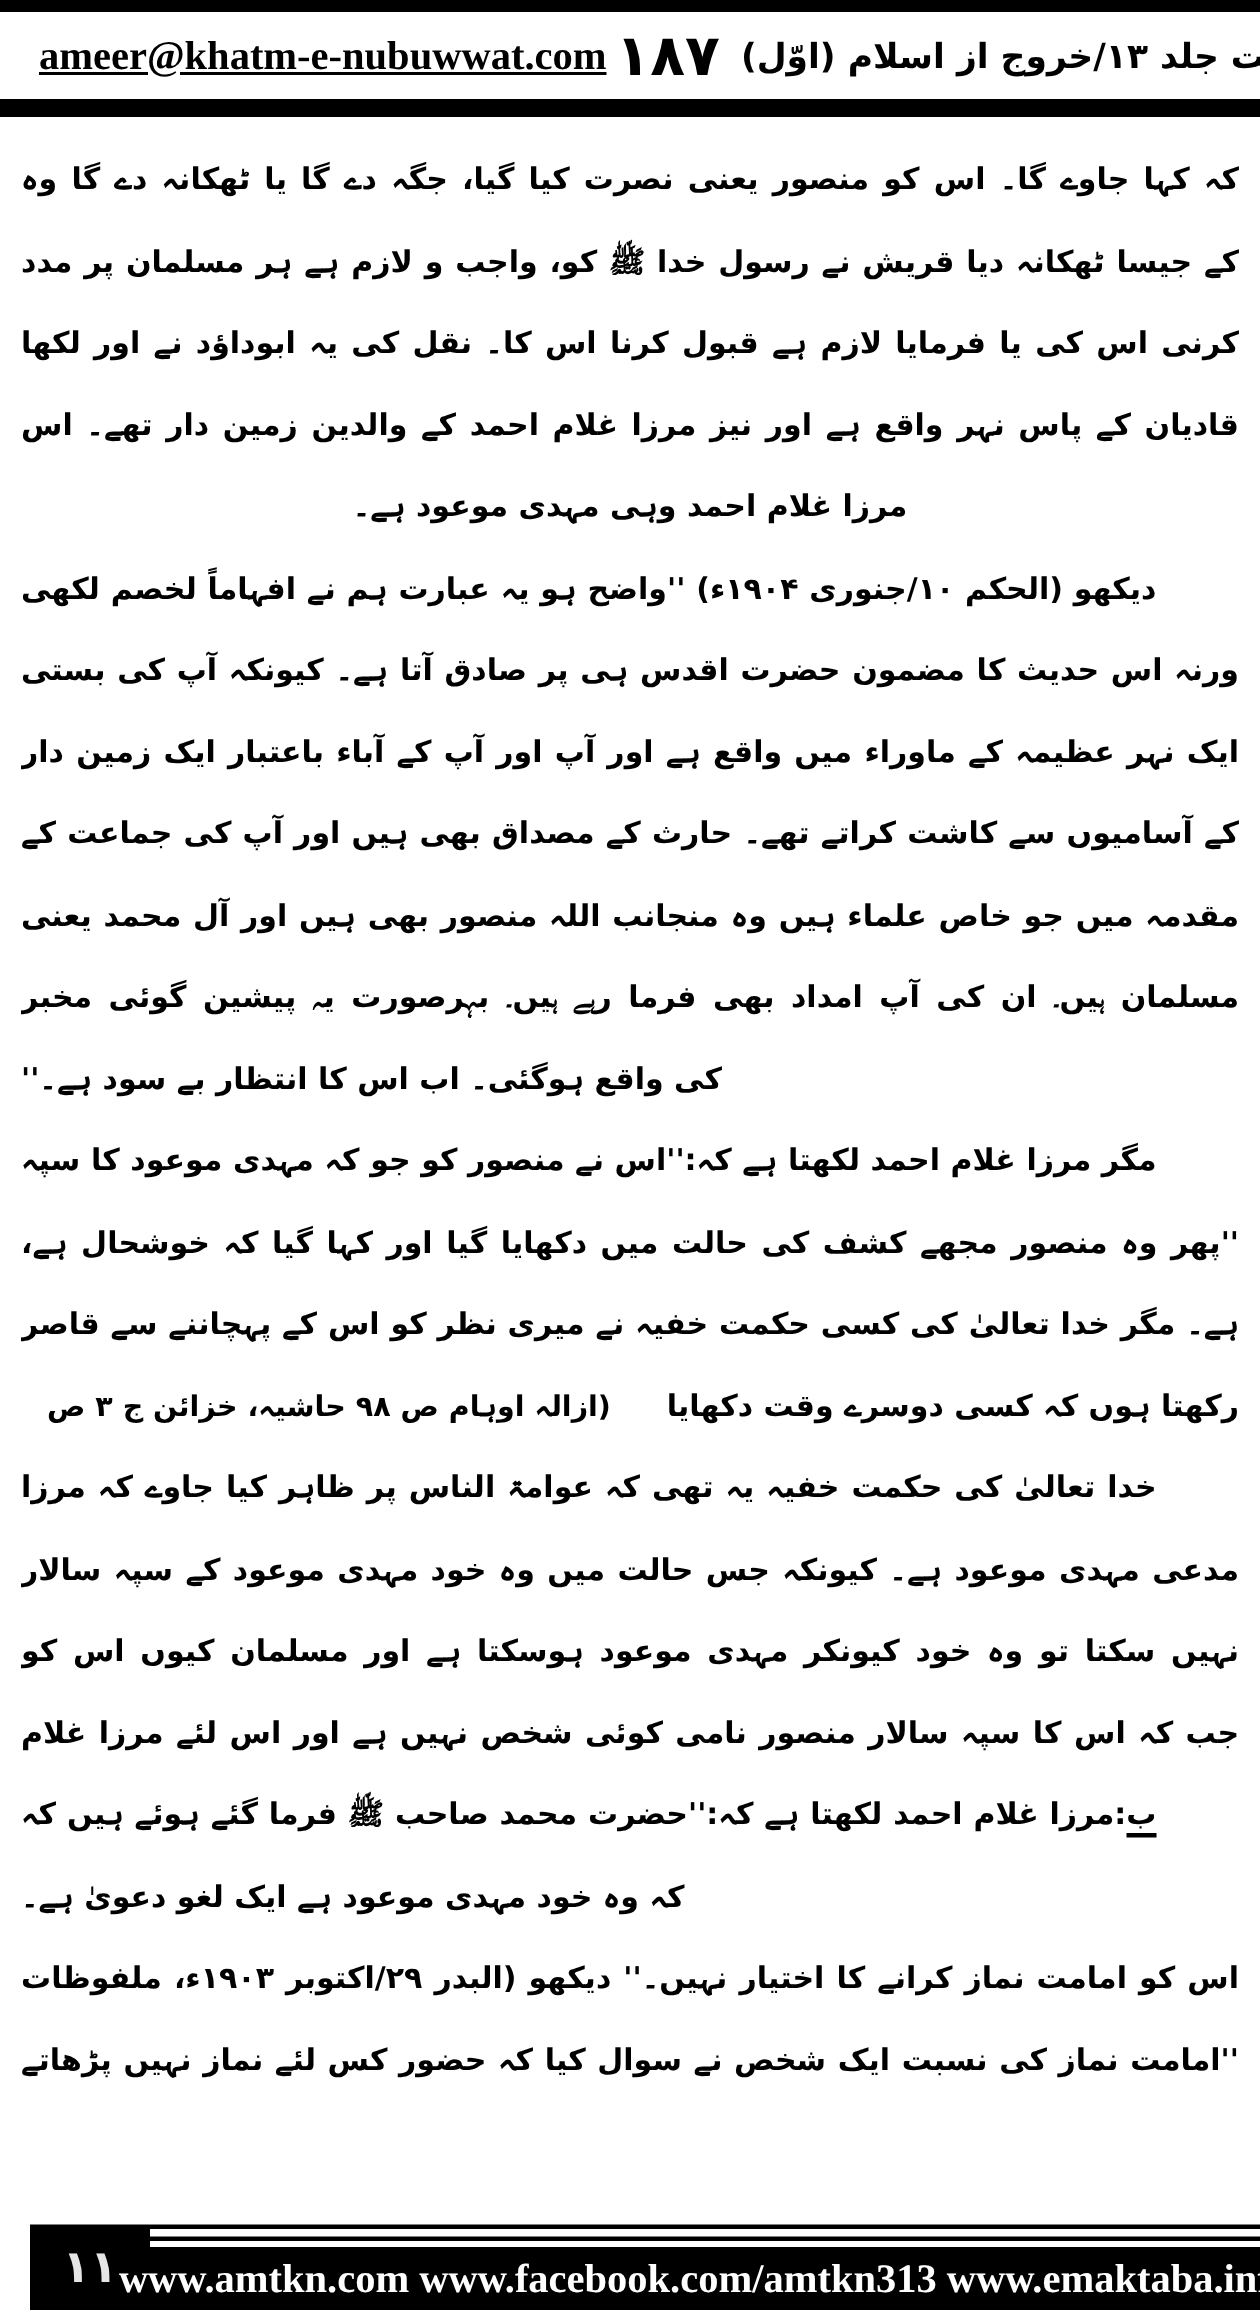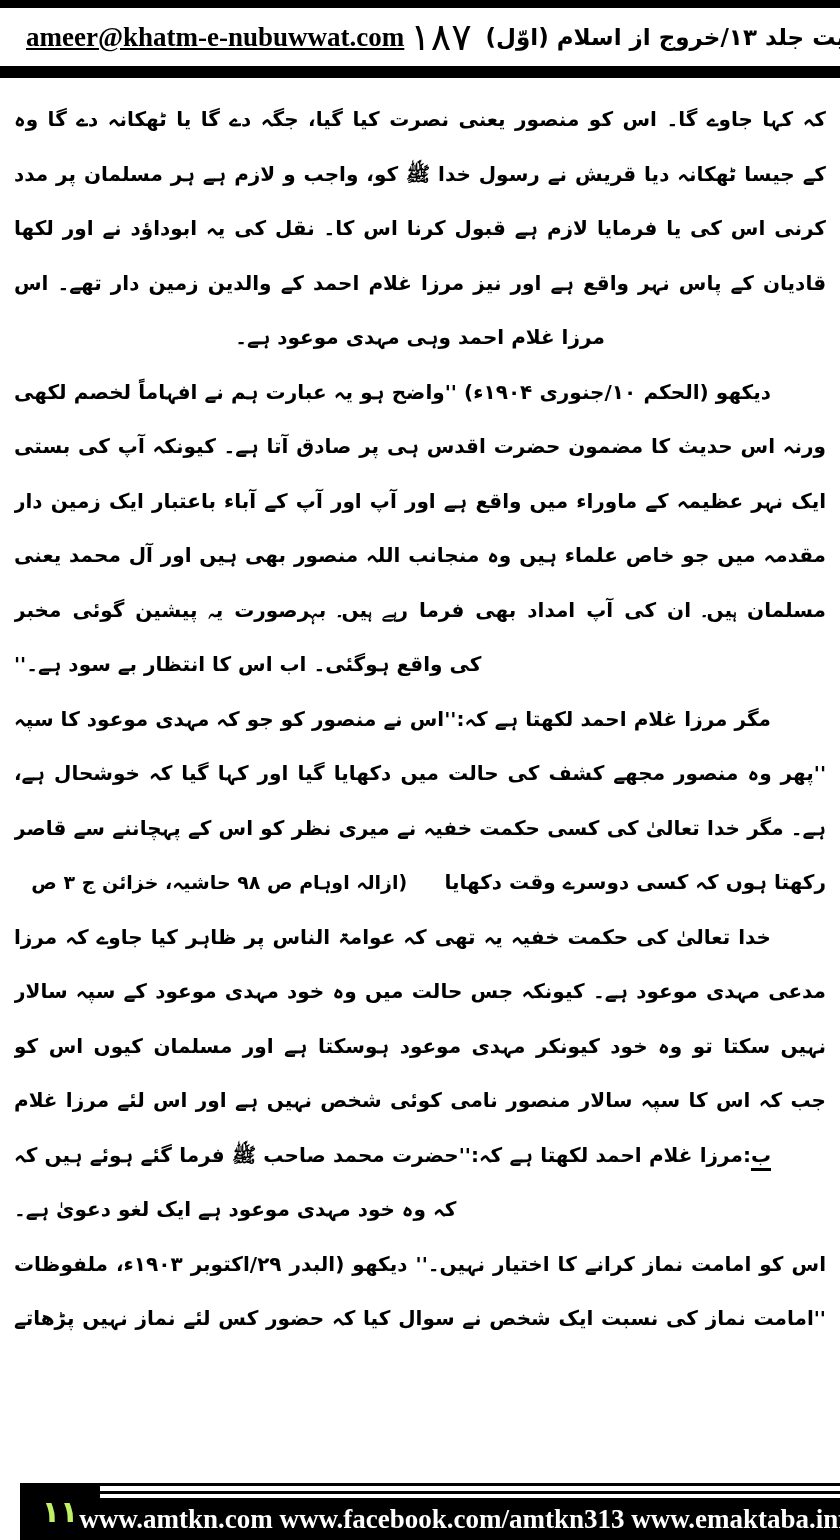--- a/index.html
+++ b/index.html
@@ -10,21 +10,21 @@
   .topbar{height:8px;background:#000;}
   .header{
     display:flex;align-items:center;justify-content:space-between;
     height:58px;padding:0 12px 0 26px;
   }
   .email{
     font-family:"Liberation Serif",serif;font-weight:bold;font-size:27px;
     letter-spacing:0px;white-space:nowrap;text-decoration:underline;
   }
   .pageno{
-    font-family:"DejaVu Sans",sans-serif;font-weight:normal;font-size:38px;
+    font-family:"DejaVu Sans",sans-serif;font-weight:bold;font-size:38px;
     direction:rtl;margin:0 14px 0 6px;white-space:nowrap;
   }
   .title{
     font-family:"DejaVu Sans",sans-serif;font-weight:bold;font-size:23px;
     direction:rtl;text-align:right;white-space:nowrap;flex:1;
   }
   .hrule{height:12px;background:#000;}
   .bodytext{padding:14px 14px 0 14px;}
   .bline{
     direction:rtl;font-family:"DejaVu Sans",sans-serif;font-weight:bold;
@@ -34,21 +34,21 @@
   .justify{text-align:justify;text-align-last:justify;}
   .justify-indent{text-align:justify;text-align-last:justify;text-indent:55px;}
   .right{text-align:center;}
   .center{text-align:left;}
   .split{display:flex;justify-content:space-between;align-items:baseline;}
   .split .ref{font-size:19px;}
   .uprefix{border-bottom:3px solid #000;padding-bottom:1px;}
   .footer{position:absolute;left:0;right:0;bottom:0;height:58px;}
   .fbox{
     position:absolute;left:20px;bottom:0;width:80px;height:57px;background:#000;
-    color:#bef264;display:flex;align-items:center;justify-content:center;
+    color:#e5e5e5;display:flex;align-items:center;justify-content:center;
     font-family:"DejaVu Sans",sans-serif;font-weight:bold;font-size:30px;
   }
   .frules{
     position:absolute;left:100px;right:0;top:1px;height:5px;
     border-top:3px solid #000;border-bottom:3px solid #000;background:#fff;
   }
   .fbar{
     position:absolute;left:100px;right:0;bottom:0;height:42px;background:#000;
     color:#fff;display:flex;align-items:center;justify-content:center;
     font-family:"Liberation Serif",serif;font-weight:bold;font-size:27px;
@@ -72,20 +72,21 @@
 
   <div class="bodytext" id="body-lines">
       <div class="bline justify">کہ کہا جاوے گا۔ اس کو منصور یعنی نصرت کیا گیا، جگہ دے گا یا ٹھکانہ دے گا وہ واسطے آل محمد</div>
       <div class="bline justify">کے جیسا ٹھکانہ دیا قریش نے رسول خدا ﷺ کو، واجب و لازم ہے ہر مسلمان پر مدد اور تائید</div>
       <div class="bline justify">کرنی اس کی یا فرمایا لازم ہے قبول کرنا اس کا۔ نقل کی یہ ابوداؤد نے اور لکھا ہے۔ چونکہ موضع</div>
       <div class="bline justify">قادیان کے پاس نہر واقع ہے اور نیز مرزا غلام احمد کے والدین زمین دار تھے۔ اس لئے یہی</div>
       <div class="bline right">مرزا غلام احمد وہی مہدی موعود ہے۔</div>
       <div class="bline justify-indent">دیکھو (الحکم ۱۰/جنوری ۱۹۰۴ء) ''واضح ہو یہ عبارت ہم نے افہاماً لخصم لکھی تھی</div>
       <div class="bline justify">ورنہ اس حدیث کا مضمون حضرت اقدس ہی پر صادق آتا ہے۔ کیونکہ آپ کی بستی قادیان</div>
       <div class="bline justify">ایک نہر عظیمہ کے ماوراء میں واقع ہے اور آپ اور آپ کے آباء باعتبار ایک زمین دار ہونے</div>
+      <div class="bline justify">کے آسامیوں سے کاشت کراتے تھے۔ حارث کے مصداق بھی ہیں اور آپ کی جماعت کے</div>
       <div class="bline justify">مقدمہ میں جو خاص علماء ہیں وہ منجانب اللہ منصور بھی ہیں اور آل محمد یعنی جو محمدی اور احمدی</div>
       <div class="bline justify">مسلمان ہیں۔ ان کی آپ امداد بھی فرما رہے ہیں۔ بہرصورت یہ پیشین گوئی مخبر صادق ﷺ</div>
       <div class="bline center">کی واقع ہوگئی۔ اب اس کا انتظار بے سود ہے۔''</div>
       <div class="bline justify-indent">مگر مرزا غلام احمد لکھتا ہے کہ:''اس نے منصور کو جو کہ مہدی موعود کا سپہ سالار ہوگا</div>
       <div class="bline justify">''پھر وہ منصور مجھے کشف کی حالت میں دکھایا گیا اور کہا گیا کہ خوشحال ہے، خوشحال</div>
       <div class="bline justify">ہے۔ مگر خدا تعالیٰ کی کسی حکمت خفیہ نے میری نظر کو اس کے پہچاننے سے قاصر رکھا۔ لیکن امید</div>
       <div class="bline split">
         <span>رکھتا ہوں کہ کسی دوسرے وقت دکھایا جائے۔''</span>
         <span class="ref">(ازالہ اوہام ص ۹۸ حاشیہ، خزائن ج ۳ ص ۱۴۹)</span>
       </div>

